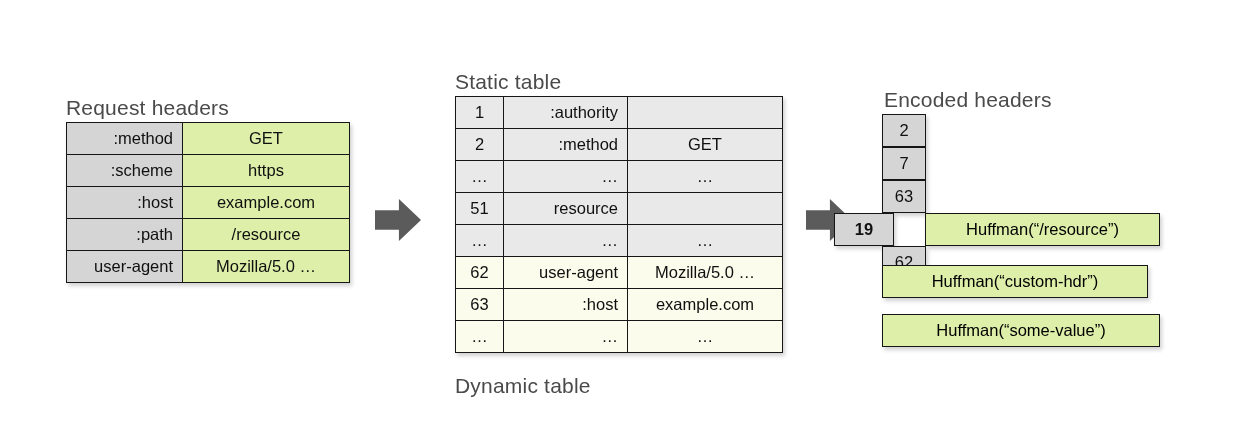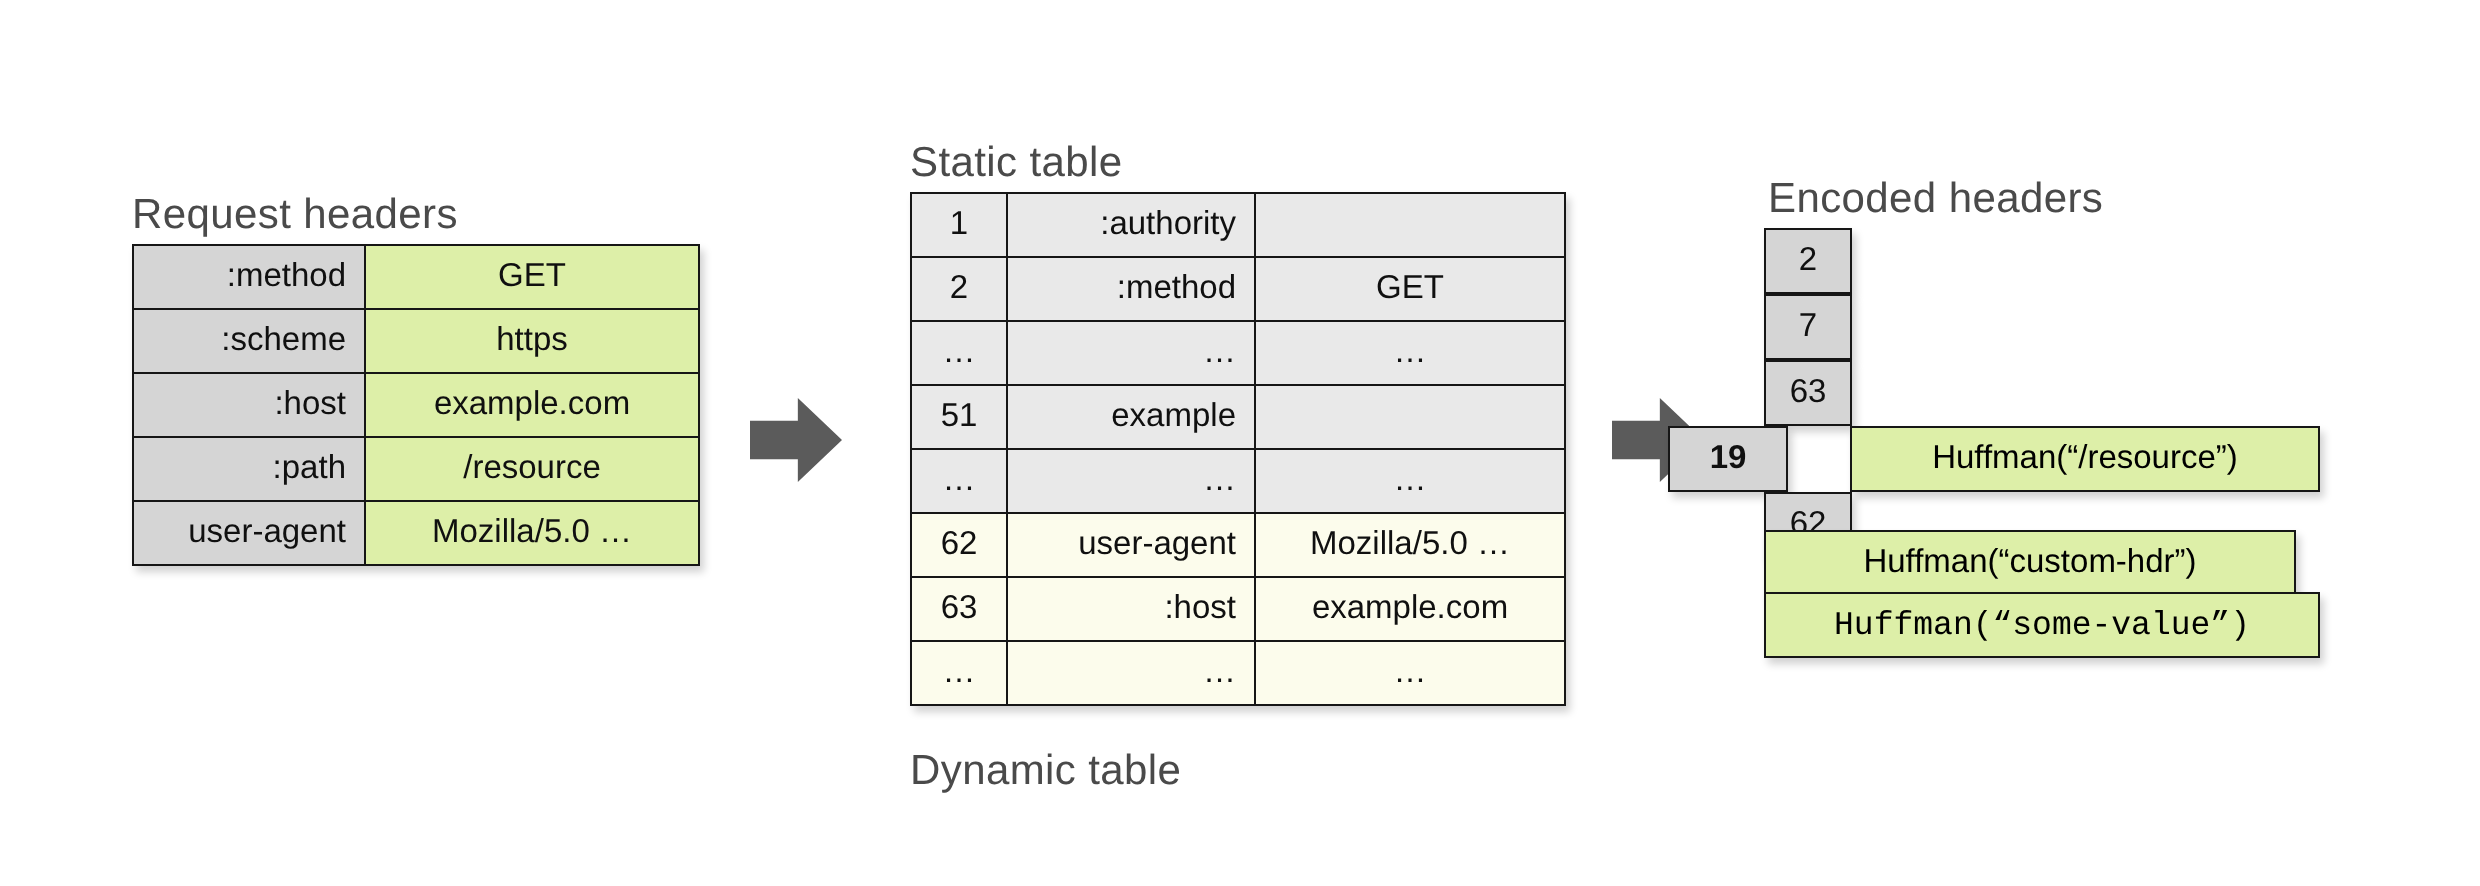--- a/index.html
+++ b/index.html
@@ -137,21 +137,21 @@
           <td class="c-static a-right">:method</td>
           <td class="c-static a-center">GET</td>
         </tr>
         <tr>
           <td class="c-static a-center">…</td>
           <td class="c-static a-right">…</td>
           <td class="c-static a-center">…</td>
         </tr>
         <tr>
           <td class="c-static a-center">51</td>
-          <td class="c-static a-right">example</td>
+          <td class="c-static a-right">resource</td>
           <td class="c-static a-center"></td>
         </tr>
         <tr>
           <td class="c-static a-center">…</td>
           <td class="c-static a-right">…</td>
           <td class="c-static a-center">…</td>
         </tr>
         <tr>
           <td class="c-dyn a-center">62</td>
           <td class="c-dyn a-right">user-agent</td>
@@ -177,16 +177,16 @@
   <div class="caption" style="left:884px;top:88px;">Encoded headers</div>
 
   <div id="encoded-wrap">
       <div class="enc-cell" style="left: 882px; top: 114px; width: 44px; height: 33px;">2</div>
       <div class="enc-cell" style="left: 882px; top: 147px; width: 44px; height: 33px;">7</div>
       <div class="enc-cell" style="left: 882px; top: 180px; width: 44px; height: 33px;">63</div>
       <div class="enc-cell" style="left: 834px; top: 213px; width: 60px; height: 33px; font-weight: bold;">19</div>
       <div class="enc-bar" style="left: 925px; top: 213px; width: 235px; height: 33px;">Huffman(“/resource”)</div>
       <div class="enc-cell" style="left: 882px; top: 246px; width: 44px; height: 33px;">62</div>
       <div class="enc-bar" style="left: 882px; top: 265px; width: 266px; height: 33px;">Huffman(“custom-hdr”)</div>
-      <div class="enc-bar" style="left: 882px; top: 296px; width: 278px; height: 33px; font-family: Liberation Mono, monospace;">Huffman(“some-value”)</div>
+      <div class="enc-bar" style="left: 882px; top: 314px; width: 278px; height: 33px;">Huffman(“some-value”)</div>
     </div>
 
 </div>
 
 </body></html>

